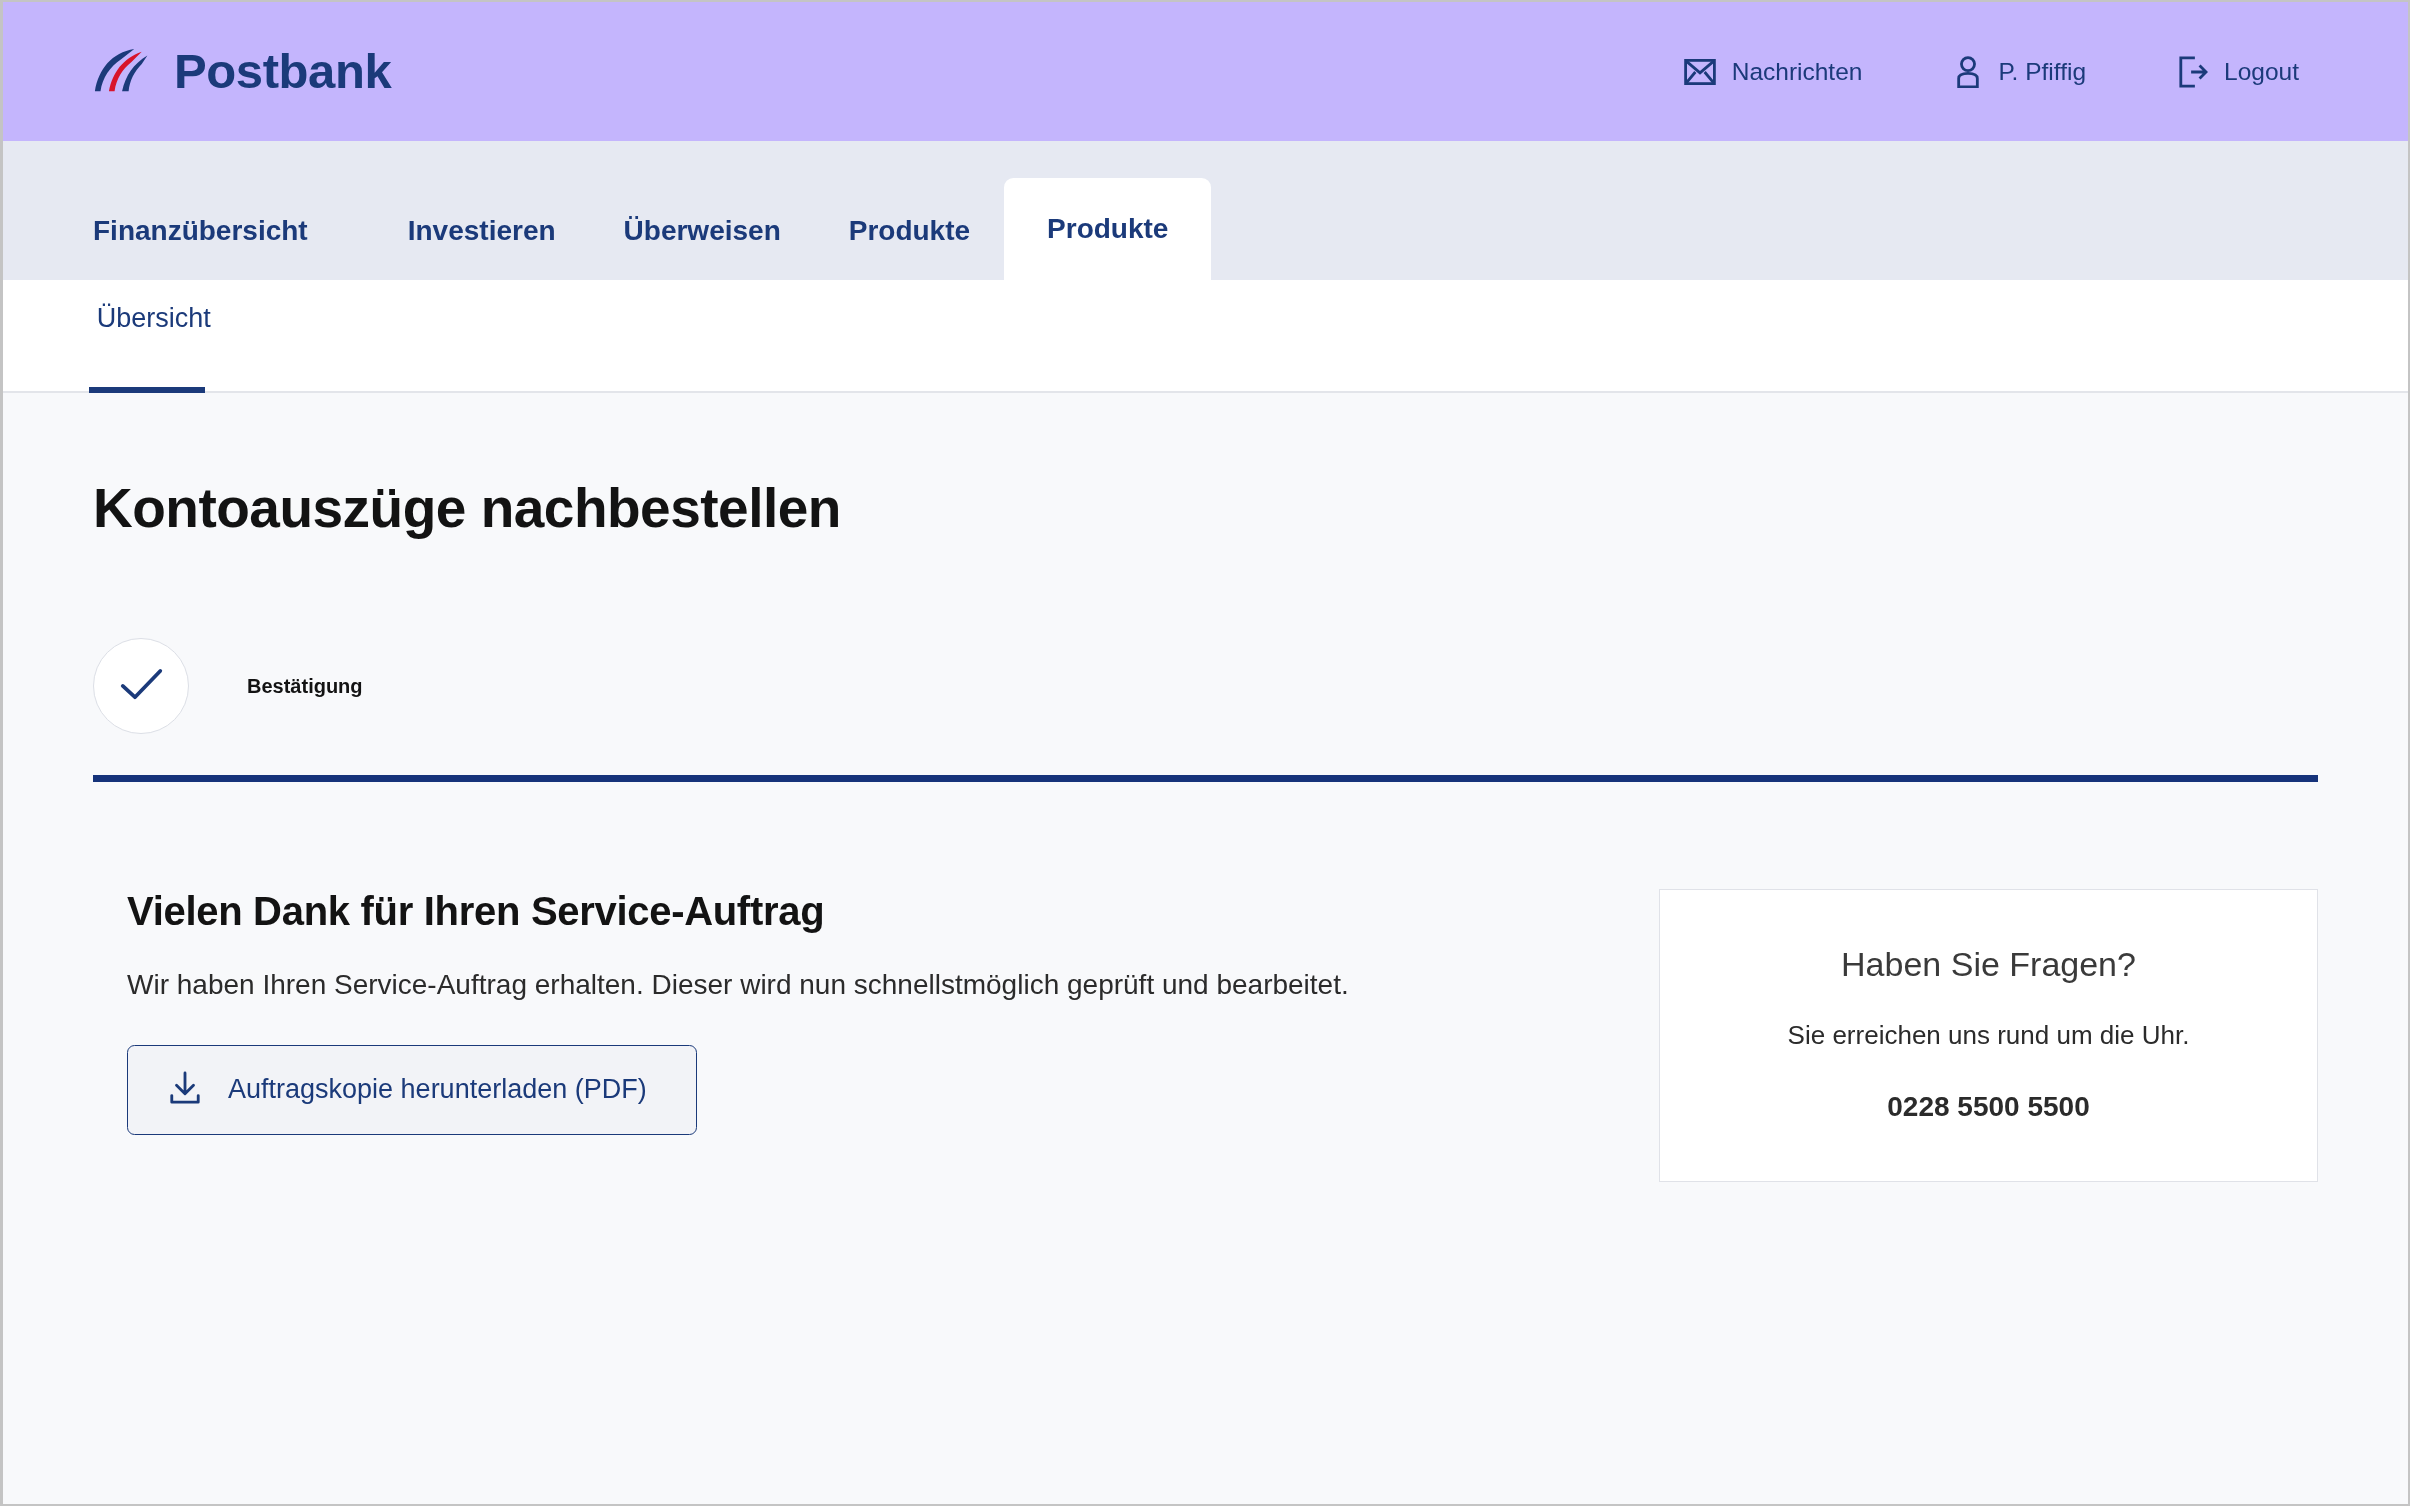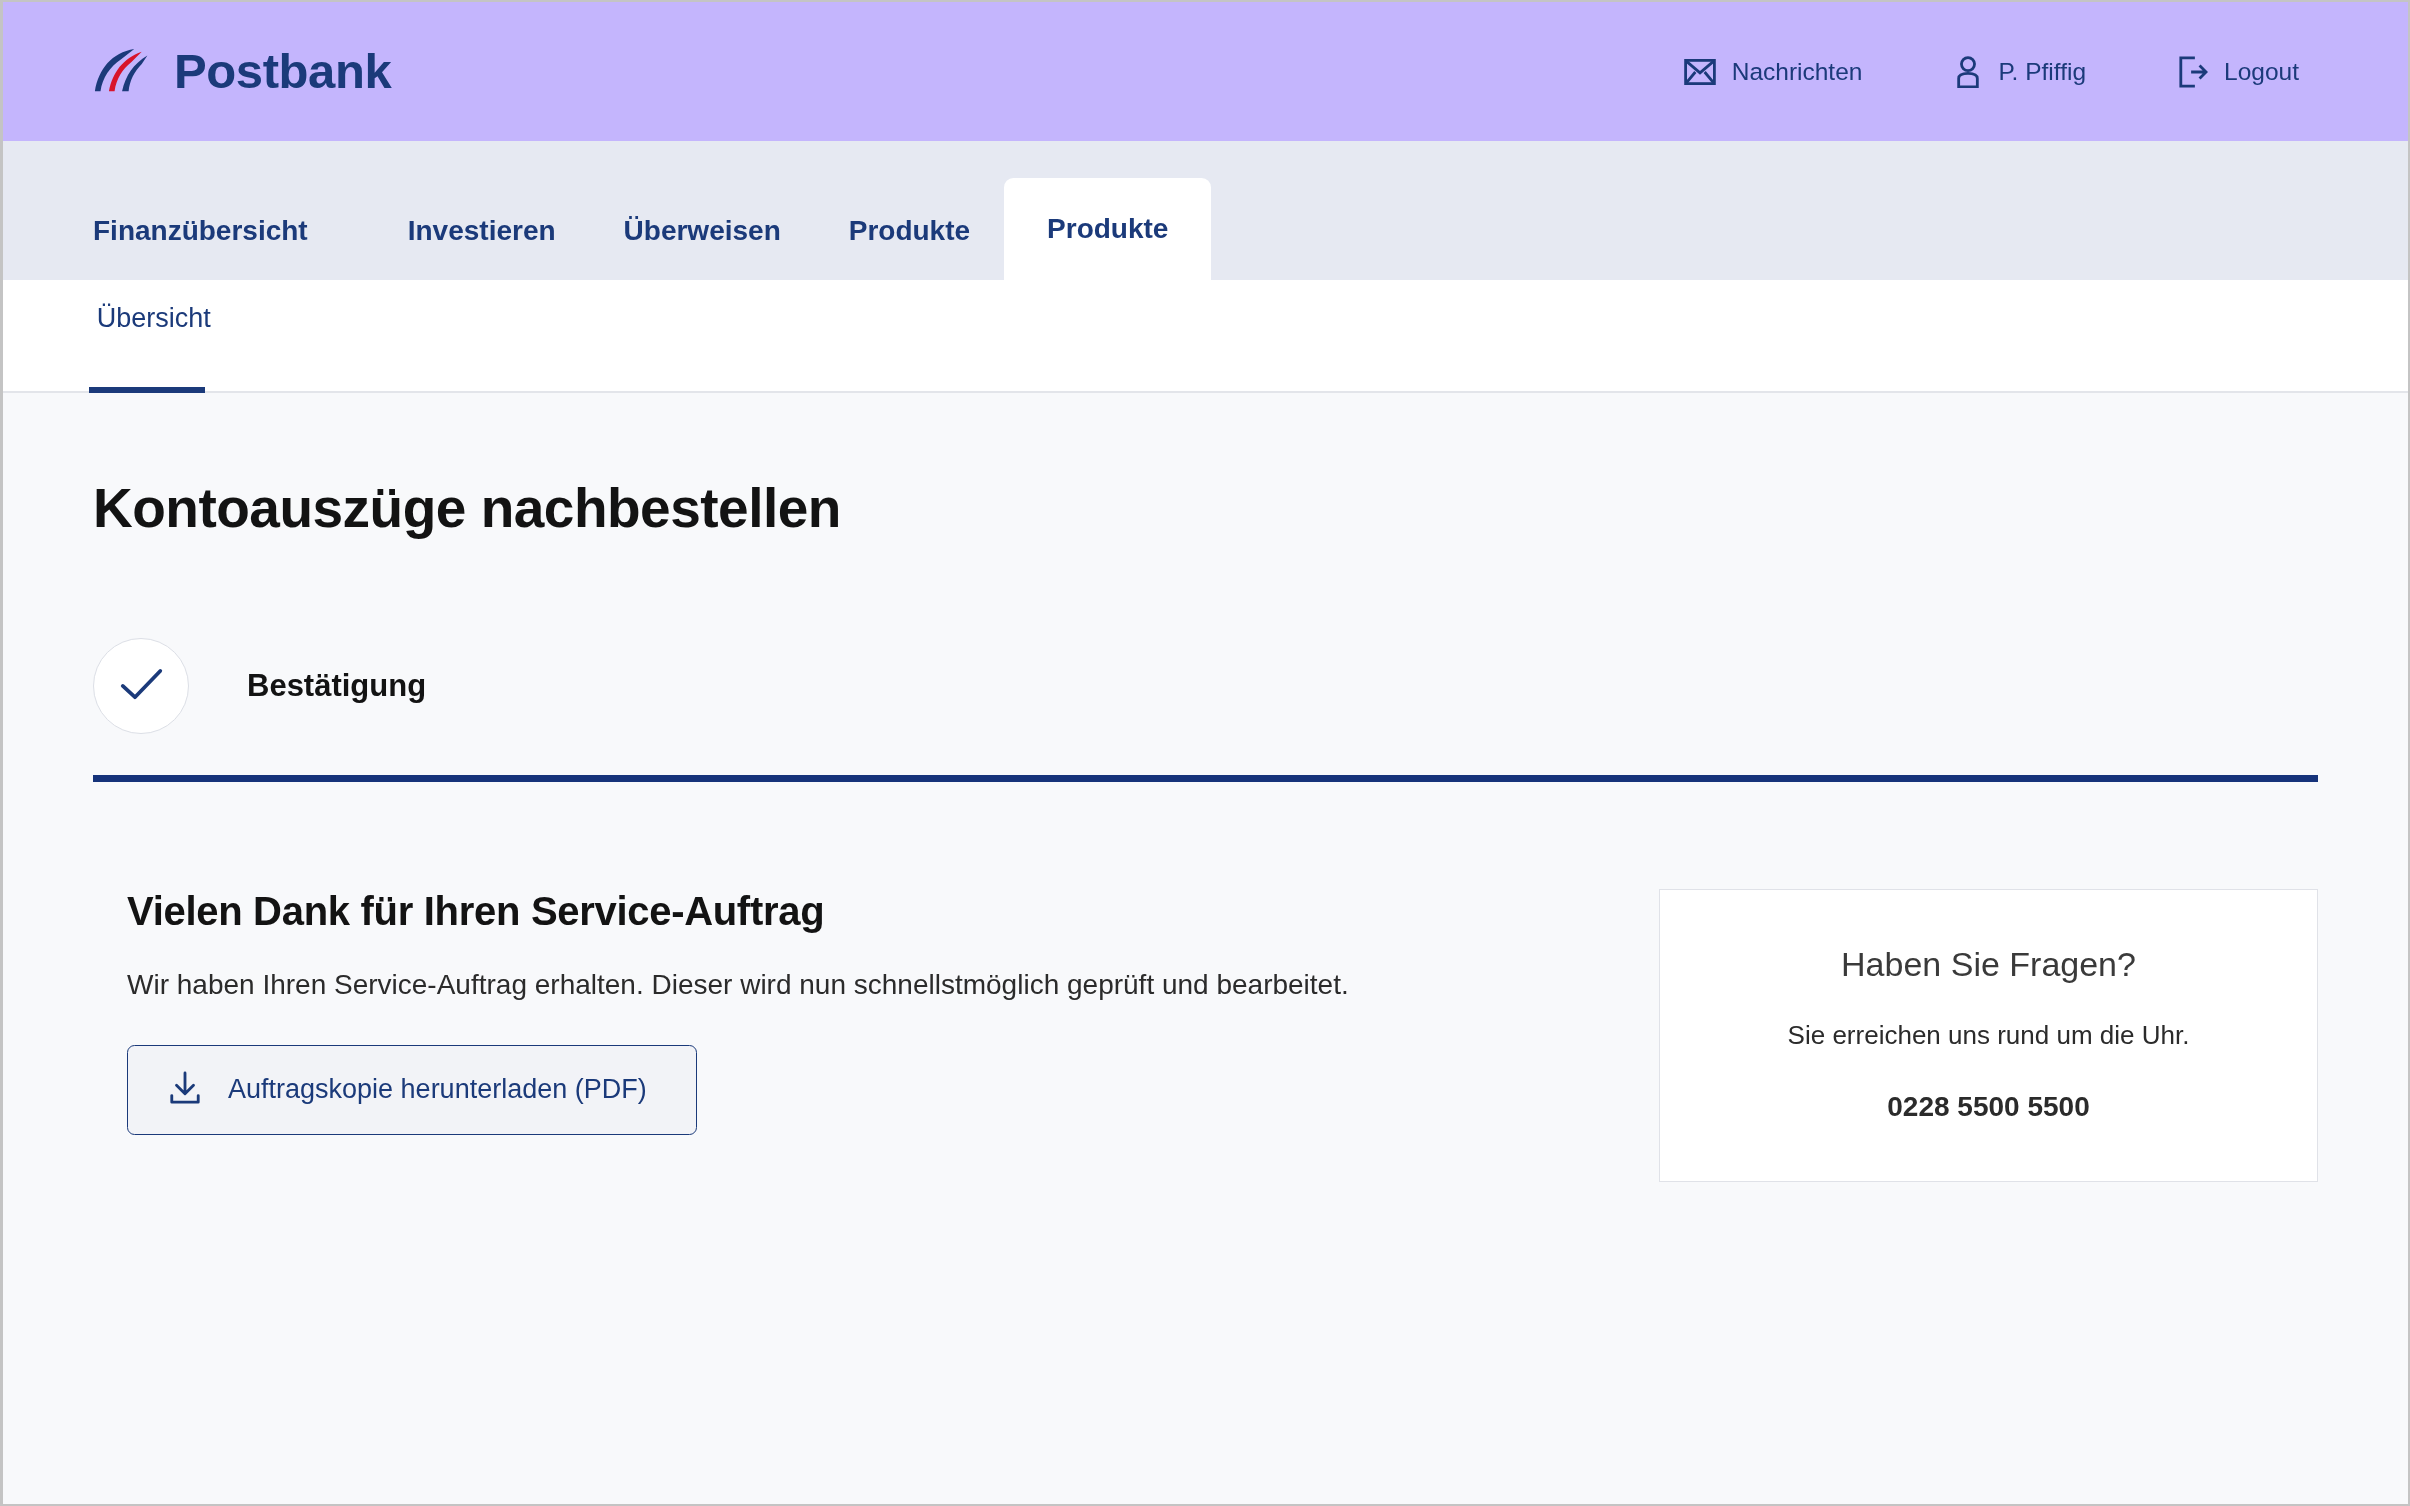--- a/index.html
+++ b/index.html
@@ -157,21 +157,21 @@
     width: 96px; height: 96px;
     border-radius: 50%;
     border: 1.9px solid #dcdfe6;
     background: #ffffff;
     display: flex;
     align-items: center;
     justify-content: center;
     flex: none;
   }
   .step-label {
-    font-size: 31px;
+    font-size: 20px;
     font-weight: 700;
     color: #131313;
     margin-left: 30px;
   }
   .stepper-rule {
     margin-top: 41px;
     height: 6.6px;
     background: #16337a;
     width: 100%;
   }

